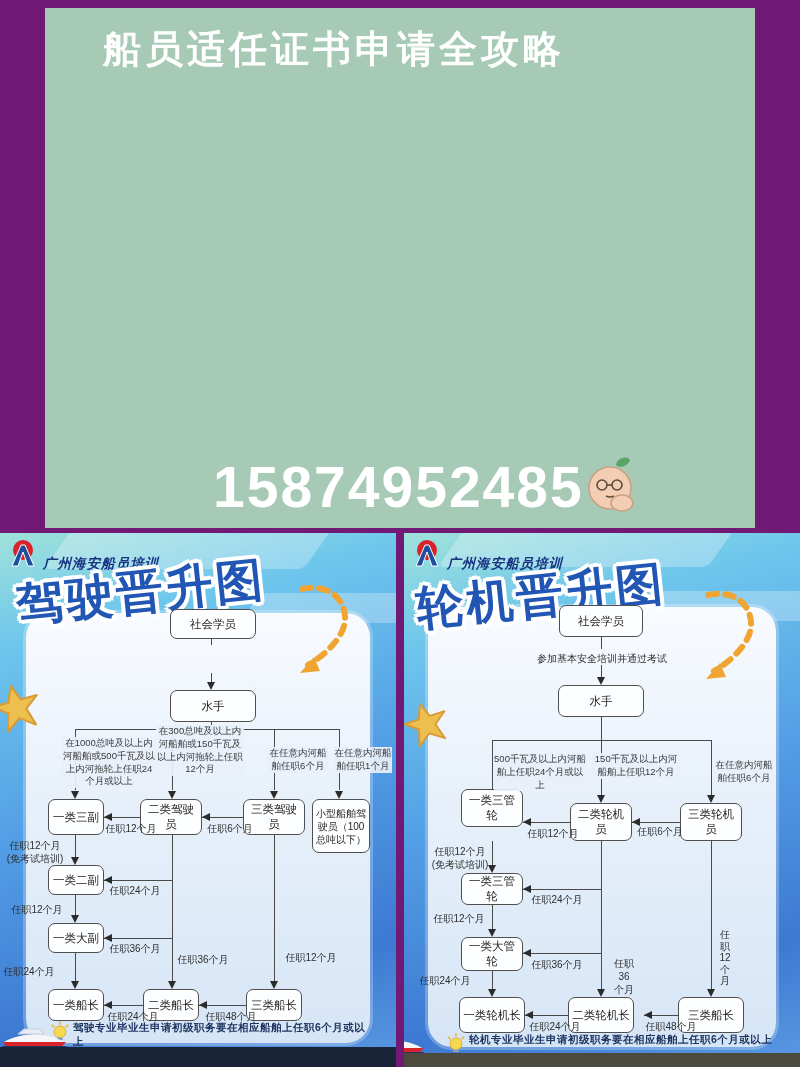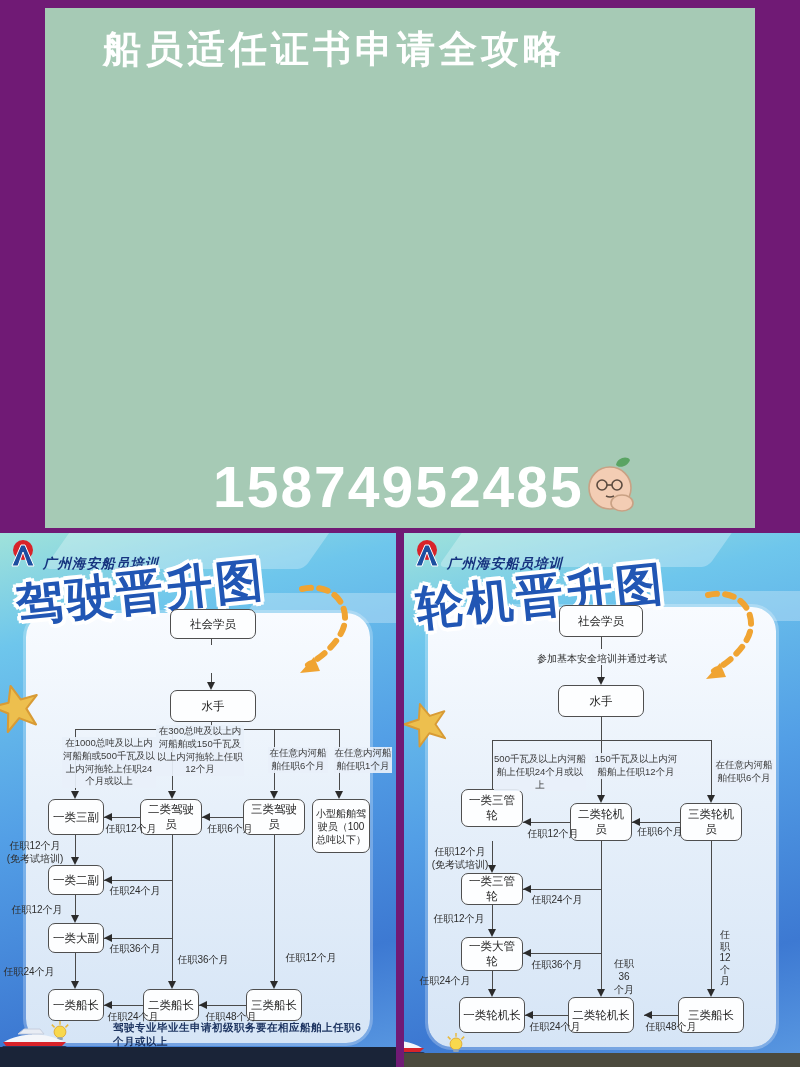--- a/index.html
+++ b/index.html
@@ -38,21 +38,21 @@
   .hl{position:absolute;height:0;border-top:1.5px solid #4a4a4a;}
   .ad{position:absolute;width:0;height:0;border-left:4.5px solid transparent;
       border-right:4.5px solid transparent;border-top:8px solid #2b2b2b;}
   .al{position:absolute;width:0;height:0;border-top:4.5px solid transparent;
       border-bottom:4.5px solid transparent;border-right:8px solid #2b2b2b;}
   .sl{position:absolute;font-size:10px;color:#2e2e2e;text-align:center;white-space:pre-line;
       line-height:1.3;}
   .cond{position:absolute;font-size:9.5px;color:#3a3a3a;text-align:center;line-height:1.35;
         background:rgba(232,240,250,0.92);}
   .note-row{position:absolute;display:flex;align-items:flex-start;gap:3px;}
-  .note-text{font-size:10.5px;font-weight:700;color:#1d3461;letter-spacing:0.5px;margin-left:40px;}
+  .note-text{font-size:10.5px;font-weight:700;color:#1d3461;letter-spacing:0.5px;}
   .bbar{position:absolute;left:0;width:396px;}
 </style>
 </head>
 <body>
 
 <div class="page">
 
   <div class="poster">
     <div class="poster-title">船员适任证书申请全攻略</div>
     <div class="phone-row">
@@ -296,20 +296,21 @@
         <svg width="20" height="20" viewBox="0 0 22 22">
           <g stroke="#e9b93c" stroke-width="1.6">
               <line x1="11" y1="0" x2="11" y2="4"></line>
               <line x1="2" y1="4" x2="5" y2="7"></line>
               <line x1="20" y1="4" x2="17" y2="7"></line>
             </g>
           <circle cx="11" cy="12" r="6.5" fill="#f8d84d" stroke="#e0a92f"></circle>
           <rect x="8" y="18" width="6" height="3" rx="1" fill="#8fa3b8"></rect>
         </svg>
       </span>
+      <span class="note-text">轮机专业毕业生申请初级职务要在相应船舶上任职6个月或以上</span>
     </div>
 
     <span style="position:absolute;left:-46px;top:498px;">
       <svg width="70" height="26" viewBox="0 0 70 26">
         <path d="M4 17 C20 7 48 7 64 17 Z" fill="#f4f6fa"></path>
         <path d="M3 17 L66 17 L62 21 L6 21 Z" fill="#d8232a"></path>
         <path d="M2 21 L67 21 L58 26 L8 26 Z" fill="#23355c"></path>
       </svg>
     </span>
 

